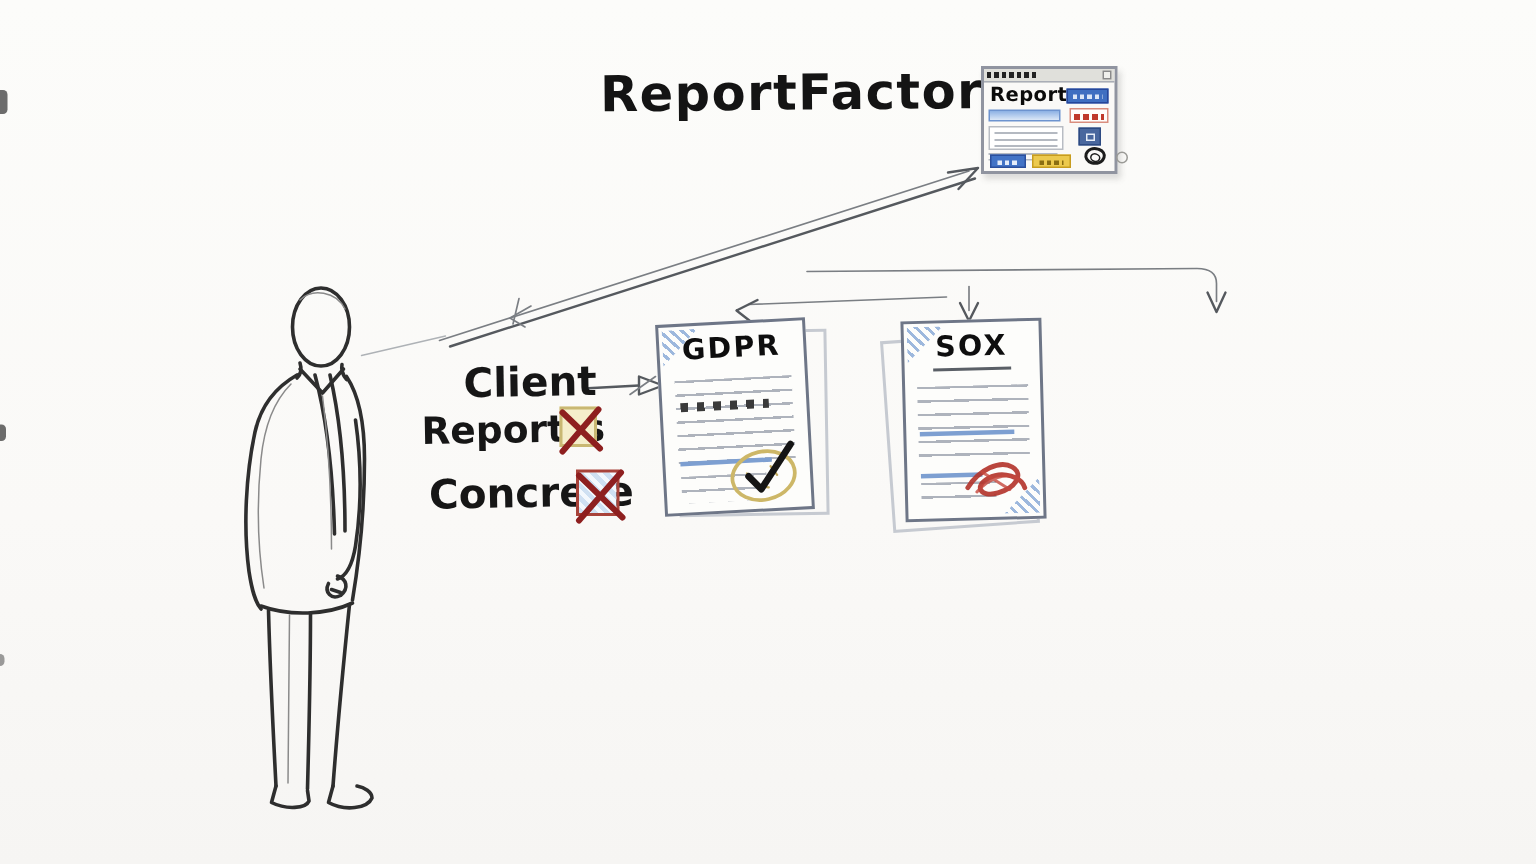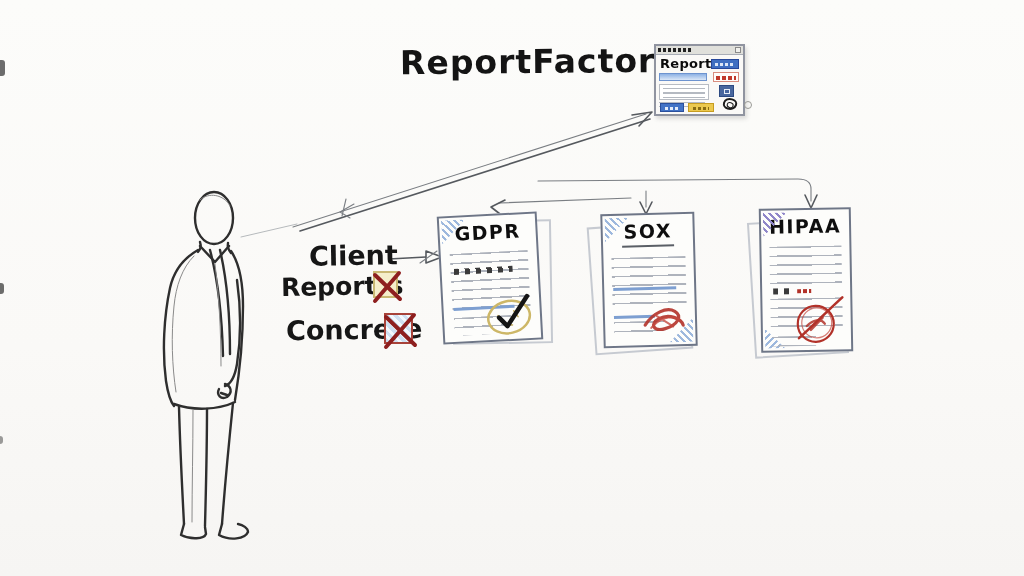--- a/index.html
+++ b/index.html
@@ -243,37 +243,18 @@
       <div class="doc-blueline" style="left:10%;width:70%;top:72px;"></div>
       <div class="doc-blueline" style="left:10%;width:46%;top:100px;"></div>
       <div class="doc-lines" style="top:106px;height:14px;left:10%;right:34%;"></div>
       <svg class="seal" style="right:6px;bottom:6px;" width="52" height="44">
         <path d="M8 30 C16 18 30 12 38 17 C46 22 40 31 28 34 C16 37 12 29 22 24 C32 19 44 24 46 31" stroke="#b23229" stroke-width="3.2" opacity="0.9"></path>
         <path d="M14 33 C22 24 34 20 42 25 M18 20 L36 32" stroke="#c4473d" stroke-width="2" opacity="0.8"></path>
       </svg>
     </div>
   </div>
 
-  <div class="doc doc-hipaa">
-    <div class="doc-shadow"></div>
-    <div class="doc-paper">
-      <div class="hatch-tl hatch-purple"></div>
-      <div class="hatch-bl"></div>
-      <div class="doc-title">HIPAA</div>
-      <div class="doc-lines" style="top:36px;height:38px;"></div>
-      <div class="doc-markrow" style="left:12%;width:20%;top:78px;"></div>
-      <div class="doc-redmark" style="left:40%;top:79px;"></div>
-      <div class="doc-lines" style="top:88px;height:34px;"></div>
-      <div class="doc-lines" style="top:126px;height:10px;left:10%;right:40%;"></div>
-      <svg class="seal" style="right:4px;bottom:4px;" width="56" height="50">
-        <circle cx="25" cy="28" r="18" stroke="#b23229" stroke-width="2.2"></circle>
-        <circle cx="26" cy="27" r="15" stroke="#c4473d" stroke-width="1.2" opacity="0.7"></circle>
-        <path d="M16 30 C22 24 30 22 34 28 M20 34 L32 22" stroke="#b23229" stroke-width="2.4" opacity="0.85"></path>
-        <path d="M8 42 C20 32 36 16 52 2" stroke="#b23229" stroke-width="2.6"></path>
-      </svg>
-    </div>
-  </div>
 
   <div class="artifact a1"></div>
   <div class="artifact a2"></div>
   <div class="artifact a3"></div>
 
 </div>
 
 </body></html>

